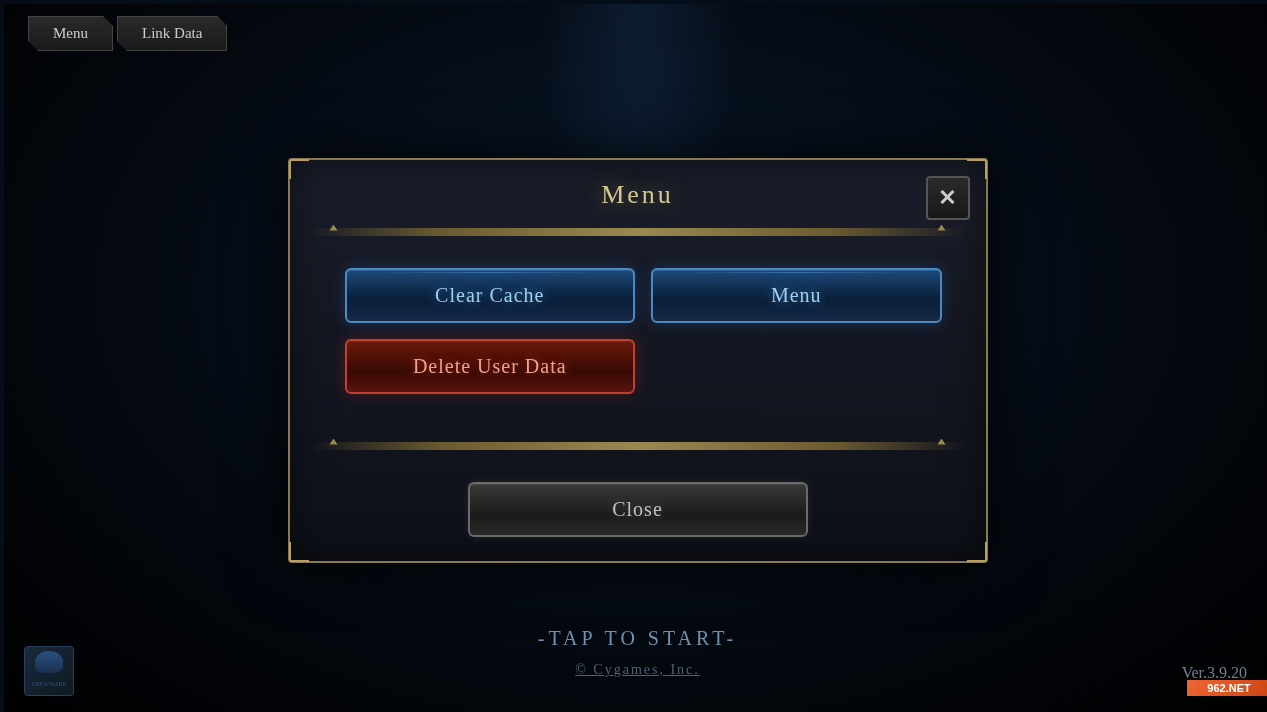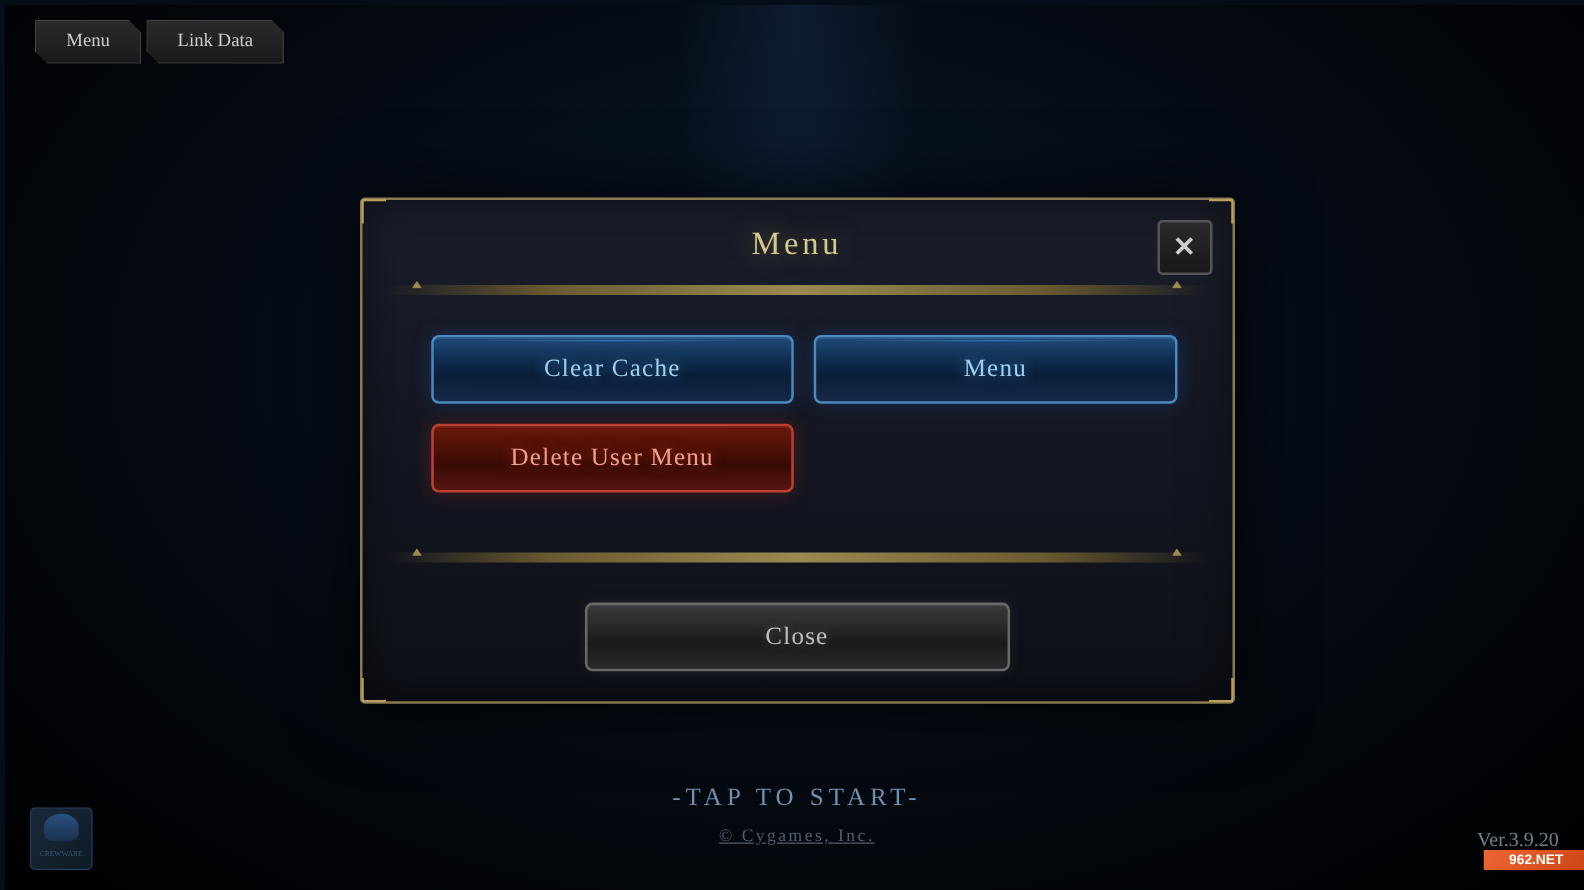--- a/index.html
+++ b/index.html
@@ -359,21 +359,21 @@
       <span class="dialog-title">Menu</span>
       <button class="close-btn">✕</button>
     </div>
 
     <div class="divider"></div>
 
     <div class="dialog-body">
       <div class="btn-grid">
         <button class="game-btn game-btn-blue">Clear Cache</button>
         <button class="game-btn game-btn-blue">Menu</button>
-        <button class="game-btn game-btn-red">Delete User Menu</button>
+        <button class="game-btn game-btn-red">Delete User Data</button>
       </div>
     </div>
 
     <div class="divider"></div>
 
     <div class="dialog-footer">
       <div class="close-row">
         <button class="game-btn game-btn-gray">Close</button>
       </div>
     </div>

